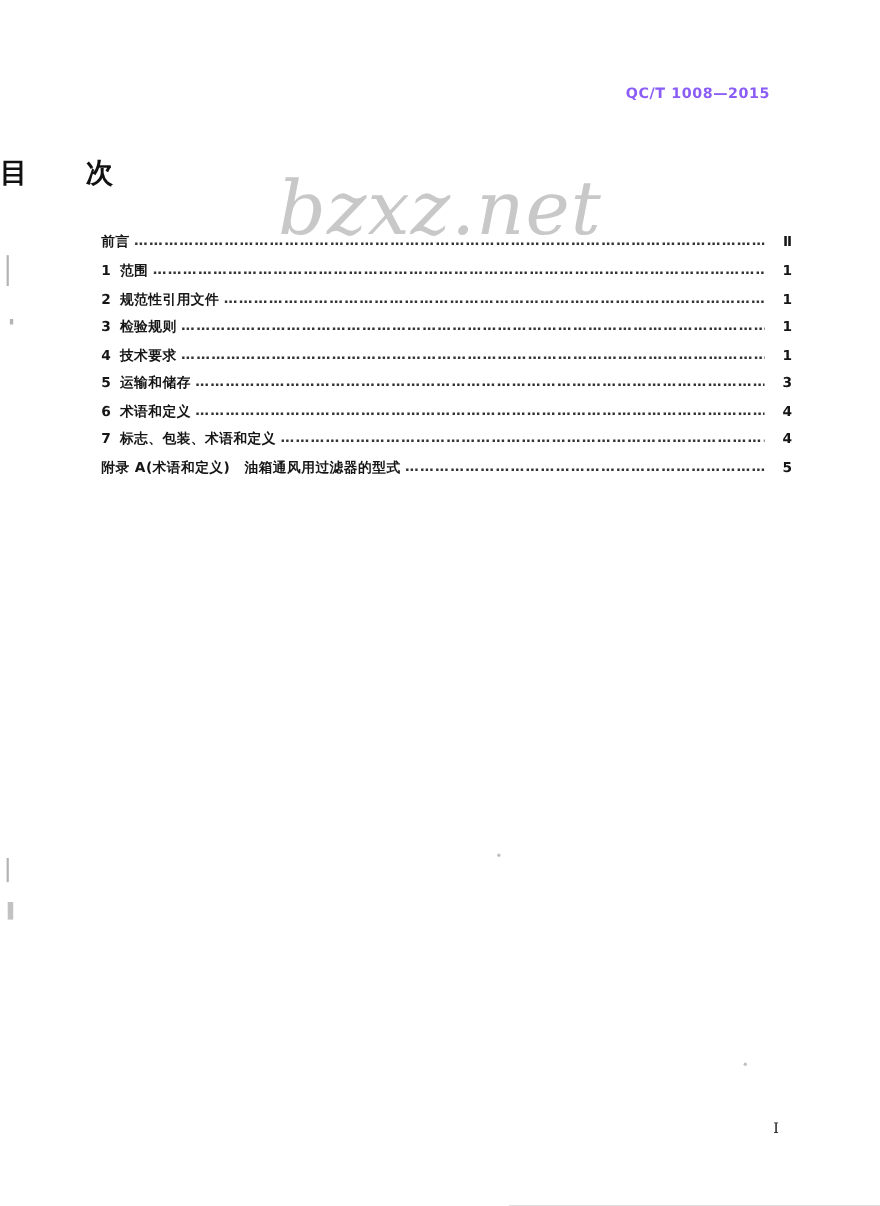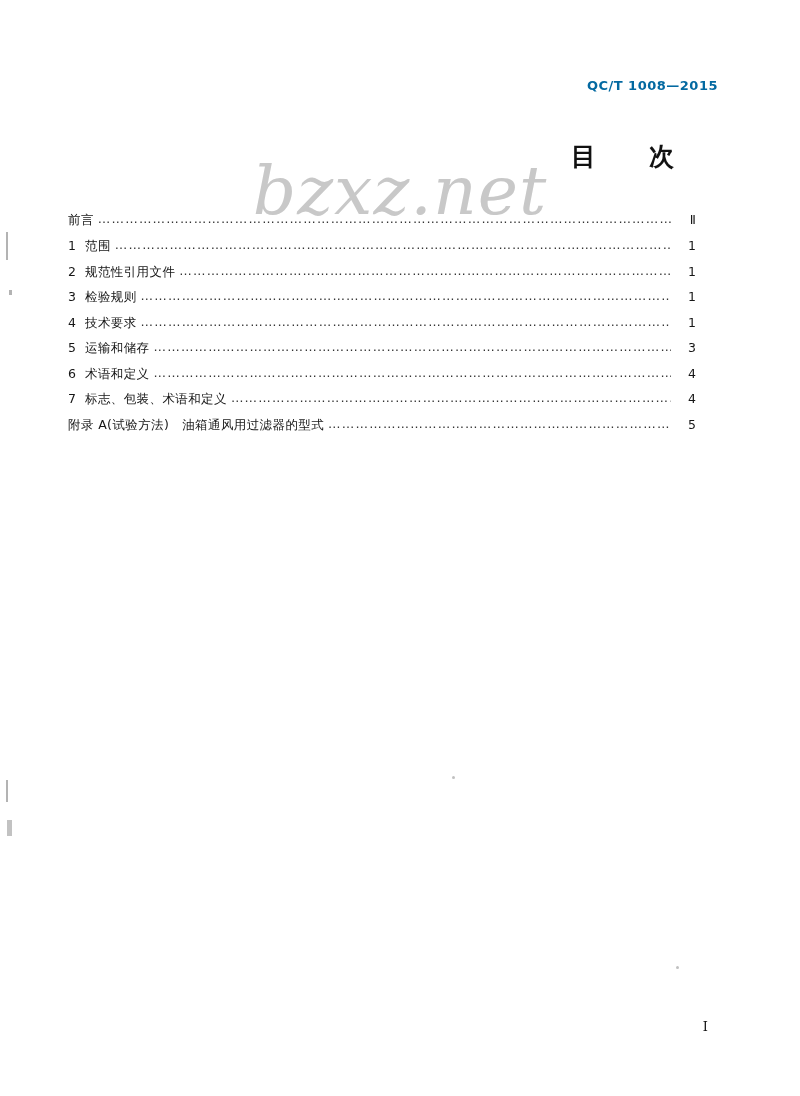--- a/index.html
+++ b/index.html
@@ -19,33 +19,33 @@
   }
   
   .artifact {
     position: absolute;
     background: #9a9a9a;
     opacity: 0.75;
   }
   .header-code {
     position: absolute;
     top: 78px;
-    right: 82px;
+    right: 100px;
     font-family: "DejaVu Sans", "Liberation Sans", sans-serif;
     font-size: 13px;
     font-weight: bold;
     letter-spacing: 0.5px;
-    color: #0369a1;
+    color: #8b5cf6;
   }
   .doc-title {
     position: absolute;
     top: 140px;
     left: 0;
     width: 688px;
-    text-align: right;
+    text-align: left;
     font-family: "DejaVu Sans", "Liberation Sans", sans-serif;
     font-size: 25px;
     font-weight: bold;
     letter-spacing: 14px;
     color: #111111;
   }
   .watermark {
     position: absolute;
     top: 128px;
     left: 0;
@@ -58,22 +58,23 @@
     color: #b9b9b9;
     opacity: 0.78;
     letter-spacing: 1px;
     pointer-events: none;
     user-select: none;
     margin-top: 23px;
   }
   .toc {
     position: absolute;
     top: 212px;
-    left: 68px;
+    left: 92px;
     width: 628px;
+    font-weight: bold;
   }
   .toc-row {
     display: flex;
     align-items: baseline;
     font-size: 12.5px;
     color: #161616;
     margin-bottom: 8.5px;
     white-space: nowrap;
   }
   .toc-row.first { margin-bottom: 9px; }
@@ -192,21 +193,21 @@
     </div>
 
     <div class="toc-row">
       <span class="toc-num">7</span>
       <span class="toc-label">标志、包装、术语和定义</span>
       <span class="toc-dots">……………………………………………………………………………………………………………………………………………………………………………………</span>
       <span class="toc-page">4</span>
     </div>
 
     <div class="toc-row">
-      <span class="toc-label">附录 A(试验方法)　油箱通风用过滤器的型式</span>
+      <span class="toc-label">附录 A(术语和定义)　油箱通风用过滤器的型式</span>
       <span class="toc-dots">……………………………………………………………………………………………………………………………………………………………………………………</span>
       <span class="toc-page">5</span>
     </div>
 
   </div>
 
   <div class="page-number">Ⅰ</div>
 
 </div>
 

